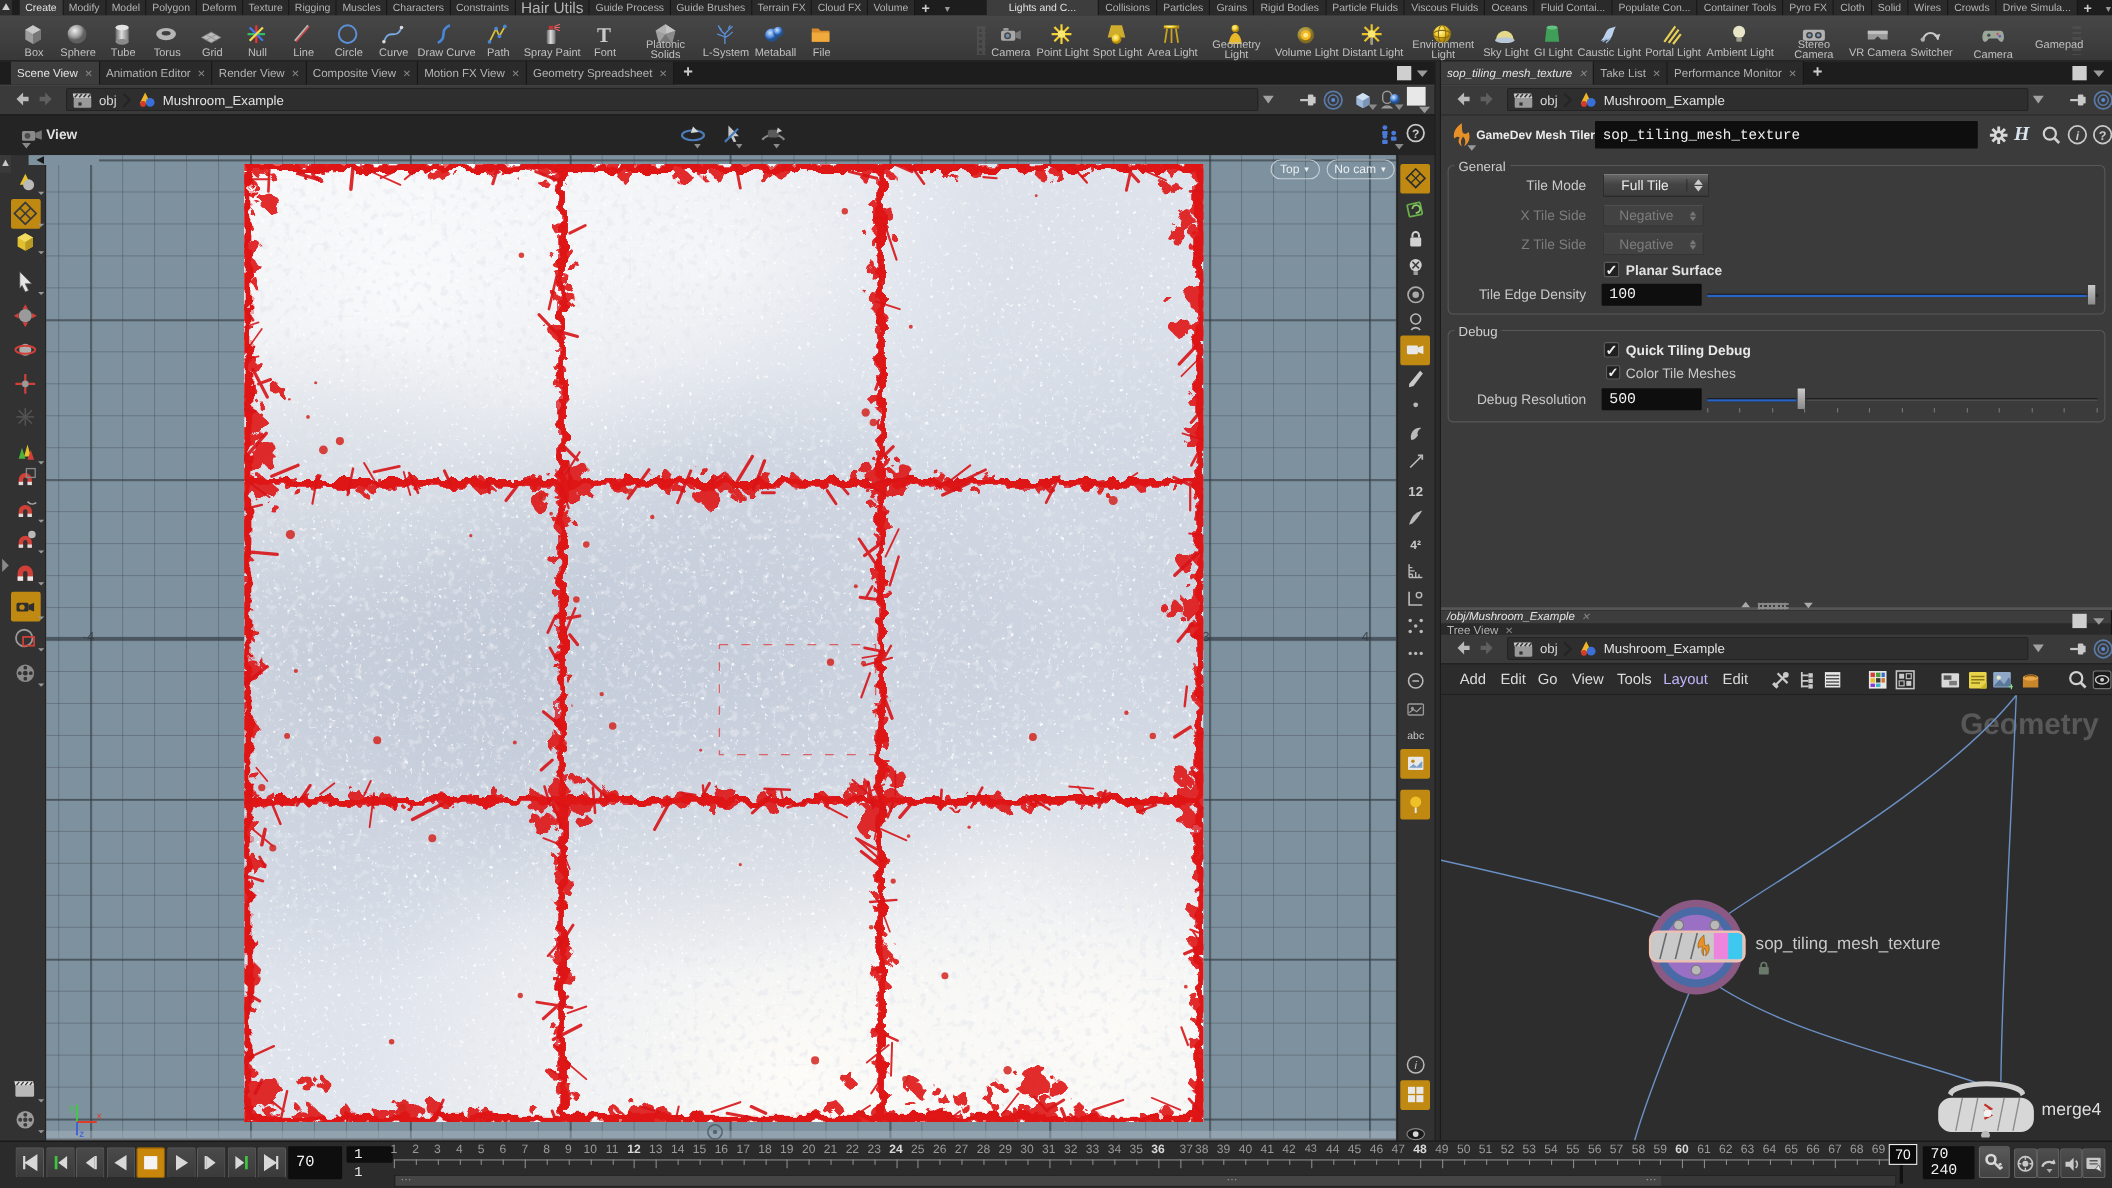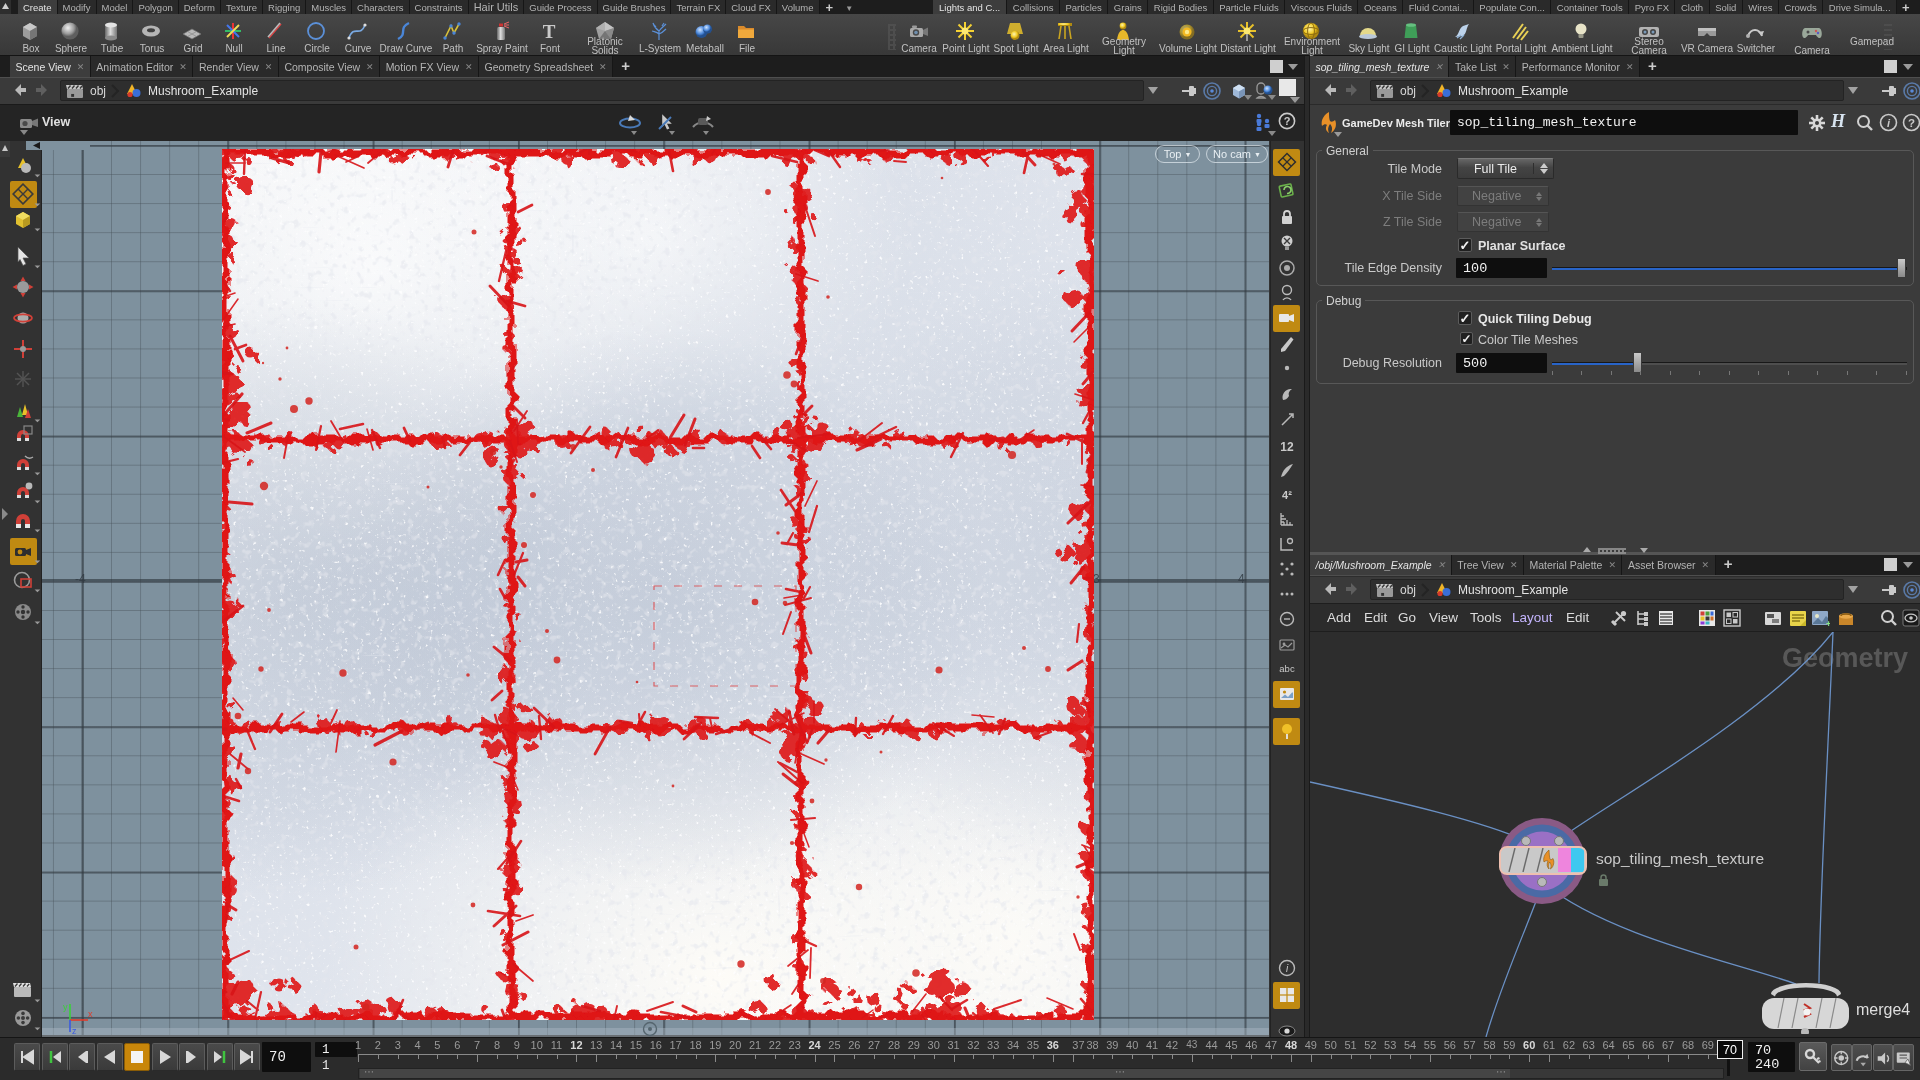--- a/index.html
+++ b/index.html
@@ -32,31 +32,31 @@
       <div class="tab act" style="font-size:9.5px;padding:0 5px;">Create</div>
       <div class="tab" style="font-size:9.5px;padding:0 5px;">Modify</div>
       <div class="tab" style="font-size:9.5px;padding:0 5px;">Model</div>
       <div class="tab" style="font-size:9.5px;padding:0 5px;">Polygon</div>
       <div class="tab" style="font-size:9.5px;padding:0 5px;">Deform</div>
       <div class="tab" style="font-size:9.5px;padding:0 5px;">Texture</div>
       <div class="tab" style="font-size:9.5px;padding:0 5px;">Rigging</div>
       <div class="tab" style="font-size:9.5px;padding:0 5px;">Muscles</div>
       <div class="tab" style="font-size:9.5px;padding:0 5px;">Characters</div>
       <div class="tab" style="font-size:9.5px;padding:0 5px;">Constraints</div>
-      <div class="tab" style="font-size:11px;padding:5px 5px;">Hair Utils</div>
+      <div class="tab" style="font-size:14px;padding:5px 5px;">Hair Utils</div>
       <div class="tab" style="font-size:9.5px;padding:0 5px;">Guide Process</div>
       <div class="tab" style="font-size:9.5px;padding:0 5px;">Guide Brushes</div>
       <div class="tab" style="font-size:9.5px;padding:0 5px;">Terrain FX</div>
       <div class="tab" style="font-size:9.5px;padding:0 5px;">Cloud FX</div>
       <div class="tab" style="font-size:9.5px;padding:0 5px;">Volume</div>
       <div style="color:#ccc;font-size:13px;font-weight:bold;padding:0 6px;line-height:15px;">+</div>
       <div style="color:#999;font-size:8px;padding:2px 4px 0 6px;line-height:14px;">▼</div>
     </div>
     <div class="tabbar" style="left:897px;top:0;width:1023px;height:14px;">
-      <div class="tab act" style="font-size:9.5px;padding:0 6px;margin-left:36px;">Lights and C...</div>
+      <div class="tab act" style="font-size:9.5px;padding:0 20px;">Lights and C...</div>
       <div class="tab" style="font-size:9.5px;padding:0 5.5px;">Collisions</div>
       <div class="tab" style="font-size:9.5px;padding:0 5.5px;">Particles</div>
       <div class="tab" style="font-size:9.5px;padding:0 5.5px;">Grains</div>
       <div class="tab" style="font-size:9.5px;padding:0 5.5px;">Rigid Bodies</div>
       <div class="tab" style="font-size:9.5px;padding:0 5.5px;">Particle Fluids</div>
       <div class="tab" style="font-size:9.5px;padding:0 5.5px;">Viscous Fluids</div>
       <div class="tab" style="font-size:9.5px;padding:0 5.5px;">Oceans</div>
       <div class="tab" style="font-size:9.5px;padding:0 5.5px;">Fluid Contai...</div>
       <div class="tab" style="font-size:9.5px;padding:0 5.5px;">Populate Con...</div>
       <div class="tab" style="font-size:9.5px;padding:0 5.5px;">Container Tools</div>
@@ -2109,21 +2109,21 @@
     <div style="position:absolute;left:1788px;top:371px;width:1px;height:4px;background:#777;"></div>
     <div style="position:absolute;left:1817px;top:371px;width:1px;height:4px;background:#777;"></div>
     <div style="position:absolute;left:1847px;top:371px;width:1px;height:4px;background:#777;"></div>
     <div style="position:absolute;left:1876px;top:371px;width:1px;height:4px;background:#777;"></div>
     <div style="position:absolute;left:1906px;top:371px;width:1px;height:4px;background:#777;"></div>
     <div class="abs" style="left:1310px;top:552px;width:610px;height:3px;background:#555;"></div>
     <div class="abs" style="left:1583px;top:547px;width:0;height:0;border-left:4px solid transparent;border-right:4px solid transparent;border-bottom:5px solid #aaa;"></div>
     <div class="abs" style="left:1598px;top:548px;width:28px;height:6px;background:repeating-linear-gradient(90deg,#999 0 2px,transparent 2px 4px),repeating-linear-gradient(#999 0 2px,transparent 2px 4px);opacity:.8;"></div>
     <div class="abs" style="left:1640px;top:548px;width:0;height:0;border-left:4px solid transparent;border-right:4px solid transparent;border-top:5px solid #aaa;"></div>
     <div class="abs" style="left:1310px;top:555px;width:610px;height:482px;background:#2d2d2d;"></div>
-    <div class="tabbar" style="left:1310px;top:555px;width:610px;height:21px;border-bottom:1px solid #4e4e4e;">
+    <div class="tabbar" style="left:1310px;top:555px;width:610px;height:21px;border-bottom:1px solid #4e4e4e;flex-direction:column;">
       <div class="tab ptab act" style="font-style:italic;">/obj/Mushroom_Example<span class="x">✕</span></div>
       <div class="tab ptab">Tree View<span class="x">✕</span></div>
       <div class="tab ptab">Material Palette<span class="x">✕</span></div>
       <div class="tab ptab">Asset Browser<span class="x">✕</span></div>
       <div style="color:#ccc;font-size:15px;font-weight:bold;padding:0 8px;">+</div>
     </div>
     <div class="abs" style="left:1884px;top:558px;width:13px;height:13px;background:#cfcfcf;"></div>
     <div class="abs" style="left:1903px;top:562px;width:0;height:0;border-left:5px solid transparent;border-right:5px solid transparent;border-top:6px solid #9a9a9a;"></div>
     <div class="abs" style="left:1310px;top:577px;width:610px;height:26px;background:#3a3a3a;"></div>
     <div class="abs" style="left:1322px;top:582px;width:16px;height:14px;">

